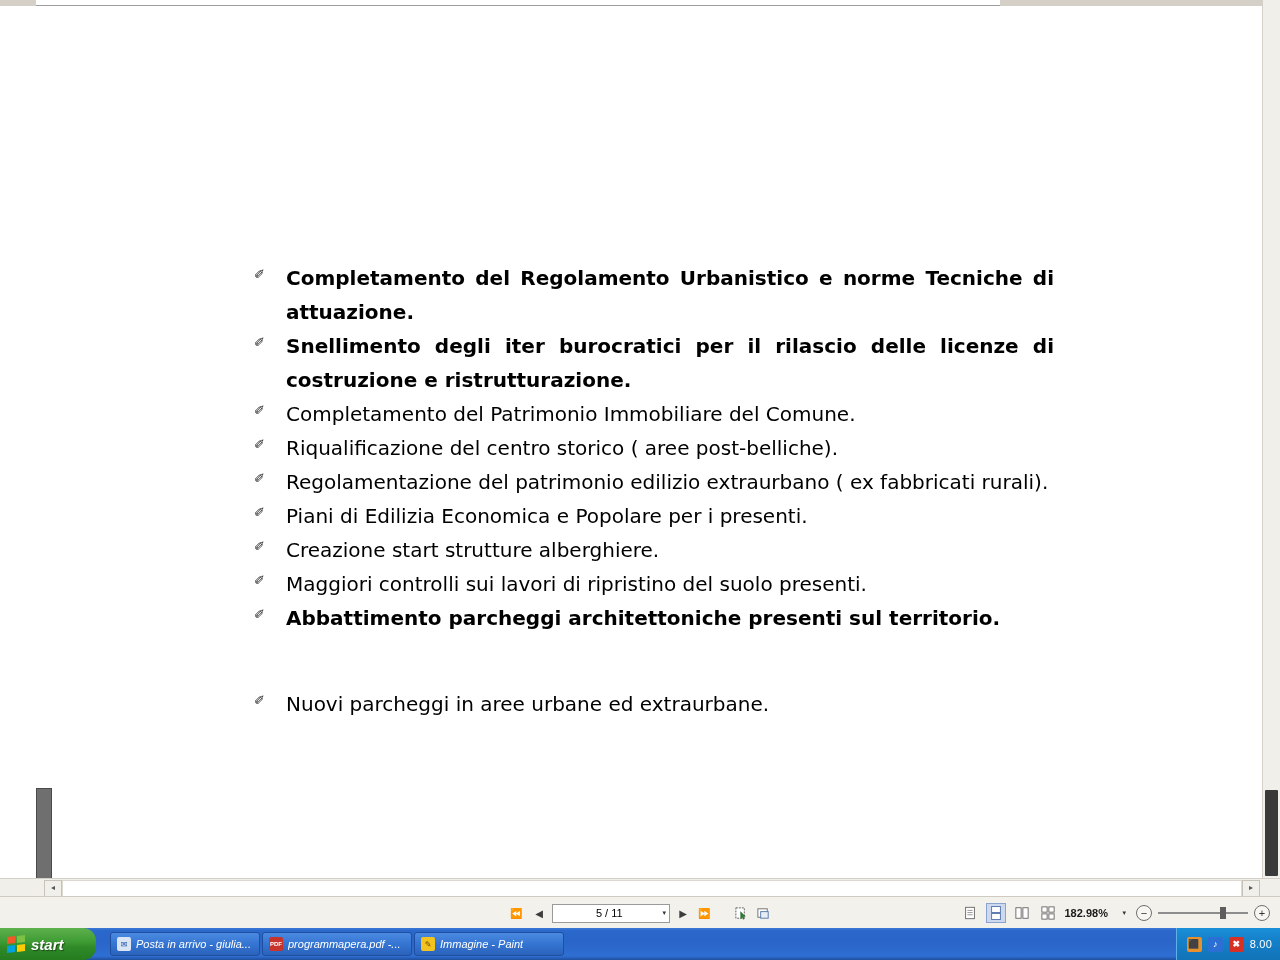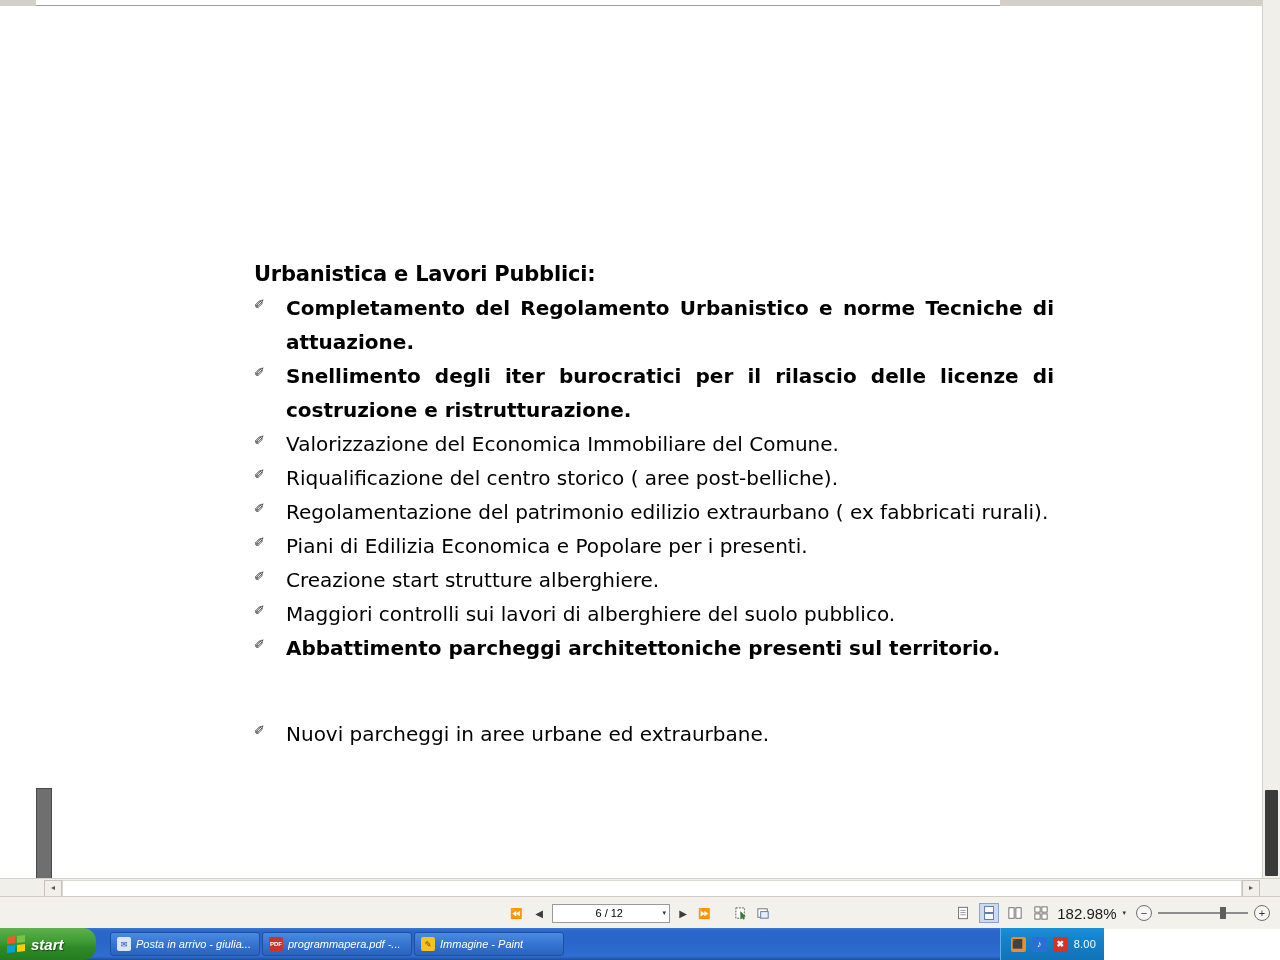--- a/index.html
+++ b/index.html
@@ -238,25 +238,26 @@
     align-items: center;
     justify-content: center;
     border: 1px solid transparent;
     box-sizing: border-box;
   }
   .view-btn.active {
     background: #cdd9ef;
     border: 1px solid #8ba4cf;
   }
   .zoom-label {
-    font-size: 15px;
+    font-size: 11px;
     color: #1a1a1a;
     min-width: 52px;
     text-align: left;
     font-family: "Liberation Sans", sans-serif;
+    font-weight: bold;
   }
   .zoom-caret { font-size: 7px; color: #333; margin-right: 4px; }
   .zoom-slider {
     position: relative;
     width: 90px;
     height: 14px;
     display: flex;
     align-items: center;
   }
   .zoom-slider .track {
@@ -285,21 +286,21 @@
     line-height: 1;
     color: #333;
     background: #f7f6f3;
   }
 
   
   .taskbar {
     position: absolute;
     left: 0;
     top: 928px;
-    width: 1104px;
+    width: 1280px;
     height: 32px;
     background: linear-gradient(to bottom, #3b79d4 0%, #2b68cc 8%, #2a65c8 40%, #2f6ed2 88%, #1f4f9e 100%);
     display: flex;
     align-items: center;
   }
   .start-btn {
     width: 96px;
     height: 32px;
     background: linear-gradient(to bottom, #5eb14e 0%, #3d9a32 45%, #2f8a27 60%, #257c20 100%);
     border-top-right-radius: 13px;
@@ -415,53 +416,52 @@
     <div class="page-gap-top">
       <div class="seg seg-l"></div>
       <div class="seg seg-r"></div>
       <div class="page-edge-line"></div>
     </div>
 
     <div class="page">
       <div class="page-content">
 
         <div>
-          <div class="sec-title">Urbanistica e Lavori Pubblici:</div>
 
           <div class="bullet-row">
             <span class="bullet-mark">✐</span>
             <span class="bullet-text justify">Completamento del Regolamento Urbanistico e norme Tecniche di attuazione.</span>
           </div>
           <div class="bullet-row">
             <span class="bullet-mark">✐</span>
             <span class="bullet-text justify">Snellimento degli iter burocratici per il rilascio delle licenze di costruzione e ristrutturazione.</span>
           </div>
           <div class="bullet-row">
             <span class="bullet-mark">✐</span>
-            <span class="bullet-text">Valorizzazione del Economica Immobiliare del Comune.</span>
+            <span class="bullet-text">Completamento del Patrimonio Immobiliare del Comune.</span>
           </div>
           <div class="bullet-row">
             <span class="bullet-mark">✐</span>
             <span class="bullet-text">Riqualificazione del centro storico ( aree post-belliche).</span>
           </div>
           <div class="bullet-row">
             <span class="bullet-mark">✐</span>
             <span class="bullet-text">Regolamentazione del patrimonio edilizio extraurbano ( ex fabbricati rurali).</span>
           </div>
           <div class="bullet-row">
             <span class="bullet-mark">✐</span>
             <span class="bullet-text">Piani di Edilizia Economica e Popolare per i presenti.</span>
           </div>
           <div class="bullet-row">
             <span class="bullet-mark">✐</span>
             <span class="bullet-text">Creazione start strutture alberghiere.</span>
           </div>
           <div class="bullet-row">
             <span class="bullet-mark">✐</span>
-            <span class="bullet-text">Maggiori controlli sui lavori di alberghiere del suolo pubblico.</span>
+            <span class="bullet-text">Maggiori controlli sui lavori di ripristino del suolo presenti.</span>
           </div>
           <div class="bullet-row">
             <span class="bullet-mark">✐</span>
             <span class="bullet-text justify">Abbattimento parcheggi architettoniche presenti sul territorio.</span>
           </div>
         </div>
 
         <div class="gap-block"></div>
 
         <div>
@@ -487,21 +487,21 @@
     </div>
   </div>
 
   <div class="toolbar">
 
     <div class="tb-center">
       <span class="tb-icon tri">⏪</span>
       <span class="tb-icon tri">◀</span>
 
       <div class="page-box">
-        <span class="pg-val">6 / 12</span>
+        <span class="pg-val">5 / 11</span>
         <span class="pg-caret">▾</span>
       </div>
 
       <span class="tb-icon tri">▶</span>
       <span class="tb-icon tri">⏩</span>
 
       <span class="tb-icon" style="margin-left:14px;">
         <svg width="15" height="15" viewBox="0 0 16 16">
             <rect x="2" y="2" width="9" height="11" fill="#fff" stroke="#5a5a5a" stroke-dasharray="2 1.2"></rect>
             <path d="M7 6 l5 5 -2 .4 1 2.2 -1.2 .6 -1-2.2 -1.6 1.3z" fill="#2e7d32" stroke="#1b5e20" stroke-width="0.5"></path>

